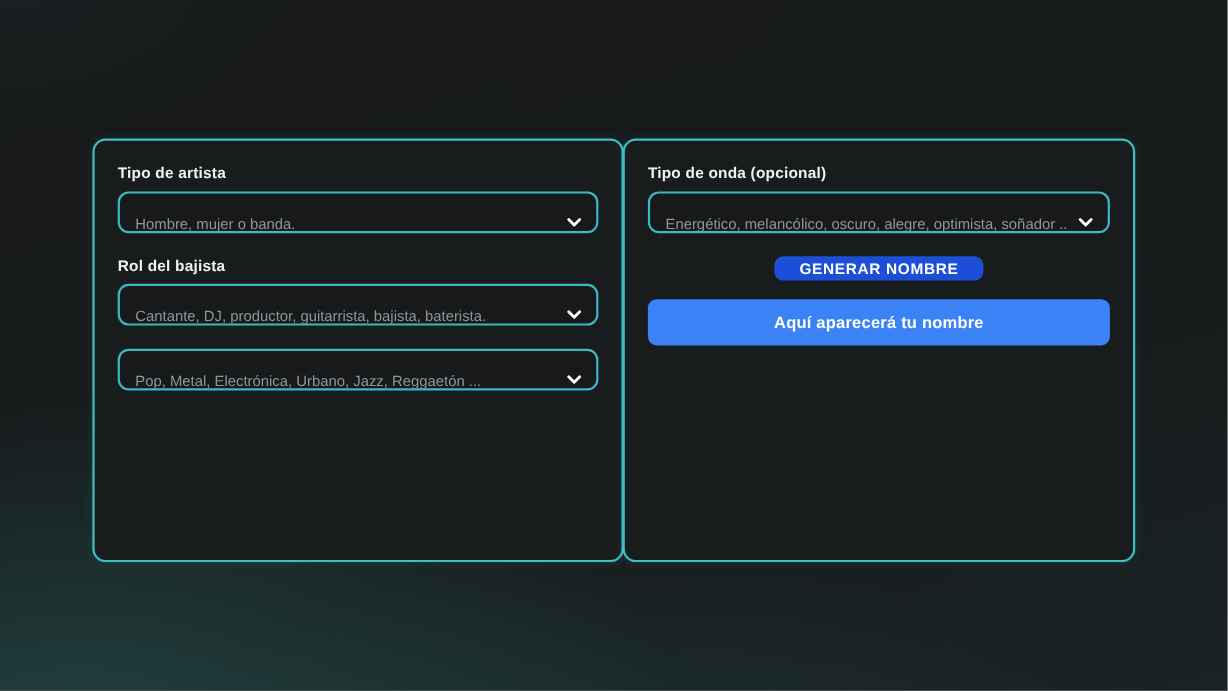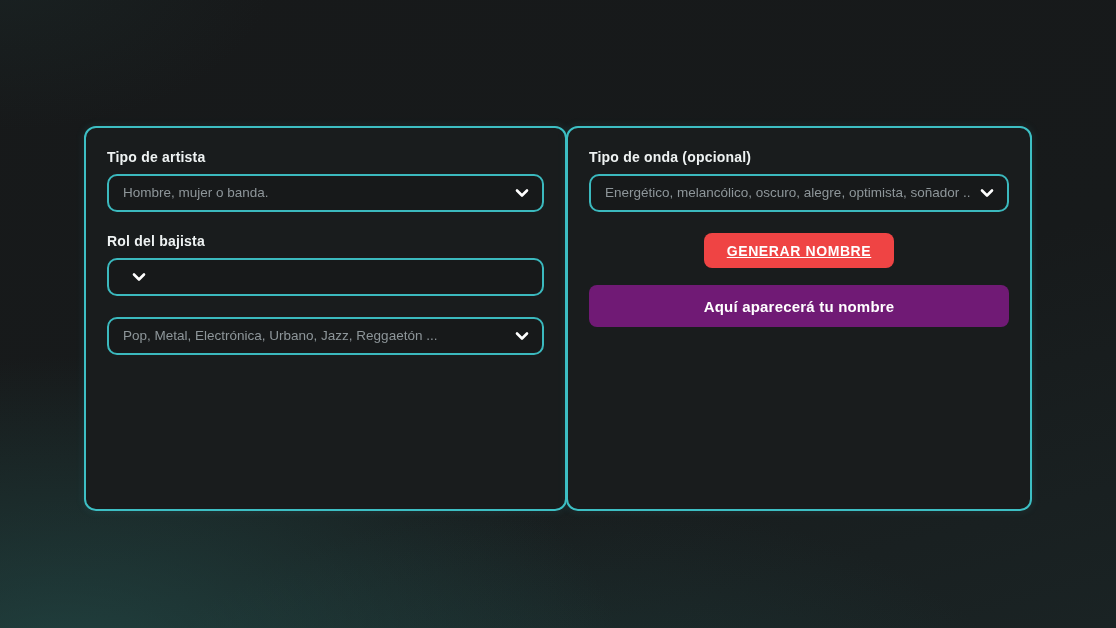--- a/index.html
+++ b/index.html
@@ -43,21 +43,21 @@
     line-height: 17px;
   }
   .field-box {
     box-sizing: border-box;
     height: 38px;
     width: 100%;
     background: #17191a;
     border: 2px solid #3bb9be;
     border-radius: 10px;
     display: flex;
-    align-items: center;
+    align-items: flex-end;
     padding: 0 12px 0 14px;
   }
   .field-box .ph {
     flex: 1;
     color: #8e969a;
     font-size: 13.5px;
     line-height: 1;
     white-space: nowrap;
     overflow: hidden;
   }
@@ -84,37 +84,36 @@
   input.text-field::placeholder {
     color: #8e969a;
     opacity: 1;
   }
   .button-row {
     text-align: center;
     margin-top: 21px;
   }
   .generate-btn {
     display: inline-block;
-    background: #ef4444;
+    background: #1d4ed8;
     color: #ffffff;
     border: none;
     border-radius: 8px;
-    height: 35px;
+    height: 22px;
     padding: 0 23px;
     font-family: "Liberation Sans", sans-serif;
     font-size: 14px;
     font-weight: 700;
     letter-spacing: 0.6px;
     cursor: pointer;
-    text-decoration: underline;
   }
   .result-box {
     margin-top: 17px;
     height: 42px;
-    background: #701a75;
+    background: #3b82f6;
     border-radius: 8px;
     display: flex;
     align-items: center;
     justify-content: center;
     color: #ffffff;
     font-size: 15px;
     font-weight: 700;
     letter-spacing: 0.2px;
   }
 </style>
@@ -129,20 +128,21 @@
       <span class="ph">Hombre, mujer o banda.</span>
       <svg class="chev" viewBox="0 0 16 16">
           <polyline points="3,5.5 8,10.5 13,5.5" fill="none" stroke="#ffffff" stroke-width="2.6" stroke-linecap="round" stroke-linejoin="round"></polyline>
         </svg>
     </div>
   </div>
 
   <div class="group">
     <span class="field-label">Rol del bajista</span>
     <div class="field-box">
+      <span class="ph">Cantante, DJ, productor, guitarrista, bajista, baterista.</span>
       <svg class="chev" viewBox="0 0 16 16">
           <polyline points="3,5.5 8,10.5 13,5.5" fill="none" stroke="#ffffff" stroke-width="2.6" stroke-linecap="round" stroke-linejoin="round"></polyline>
         </svg>
     </div>
   </div>
 
 
   <div class="group">
     <div class="field-box">
       <span class="ph">Pop, Metal, Electrónica, Urbano, Jazz, Reggaetón ...</span>

